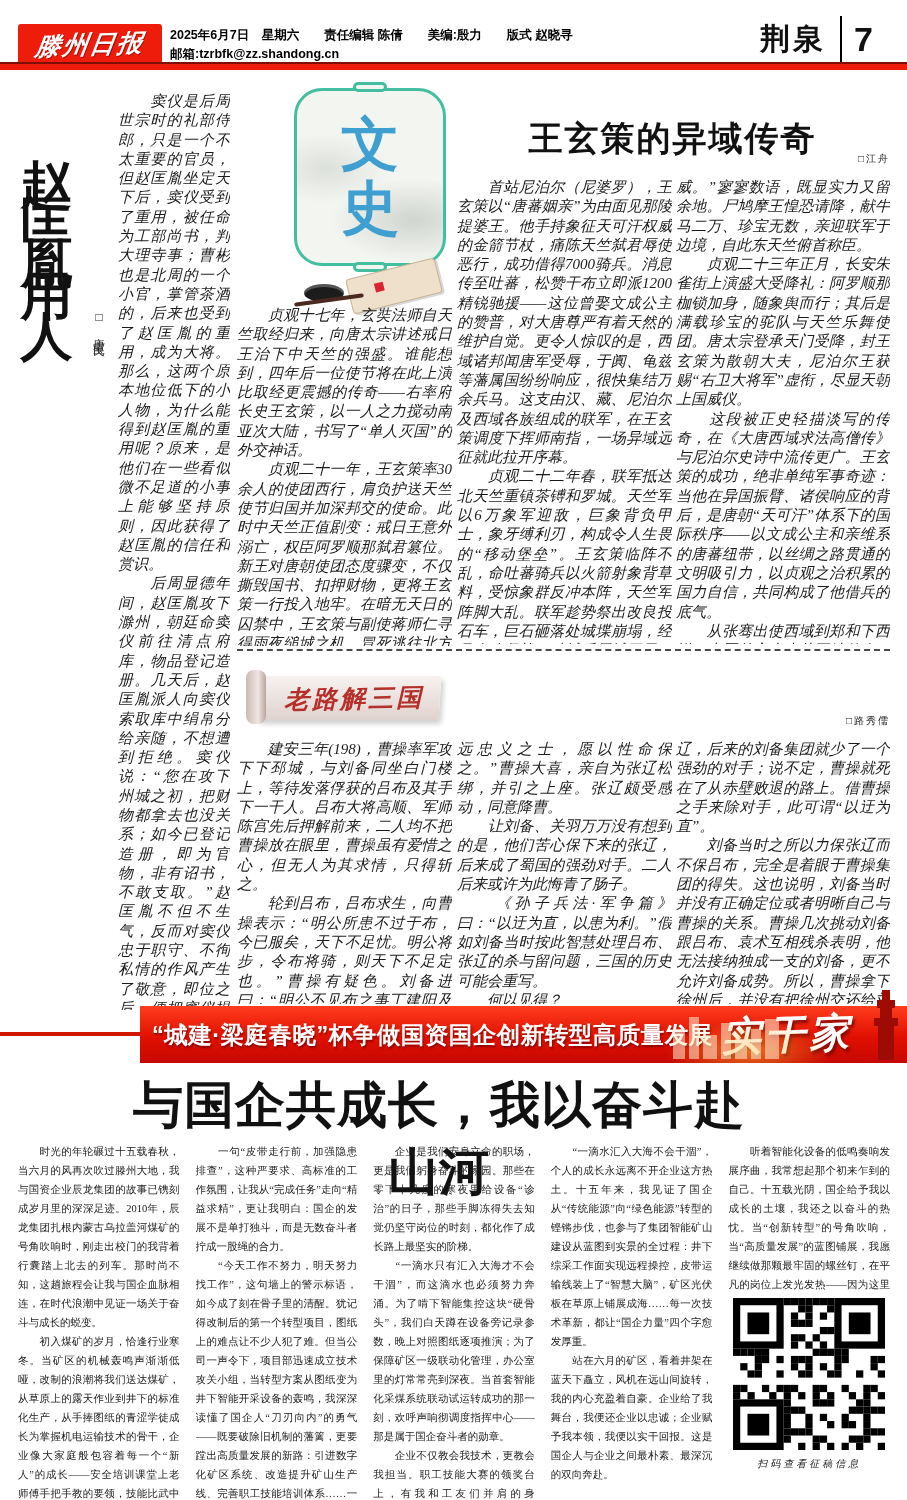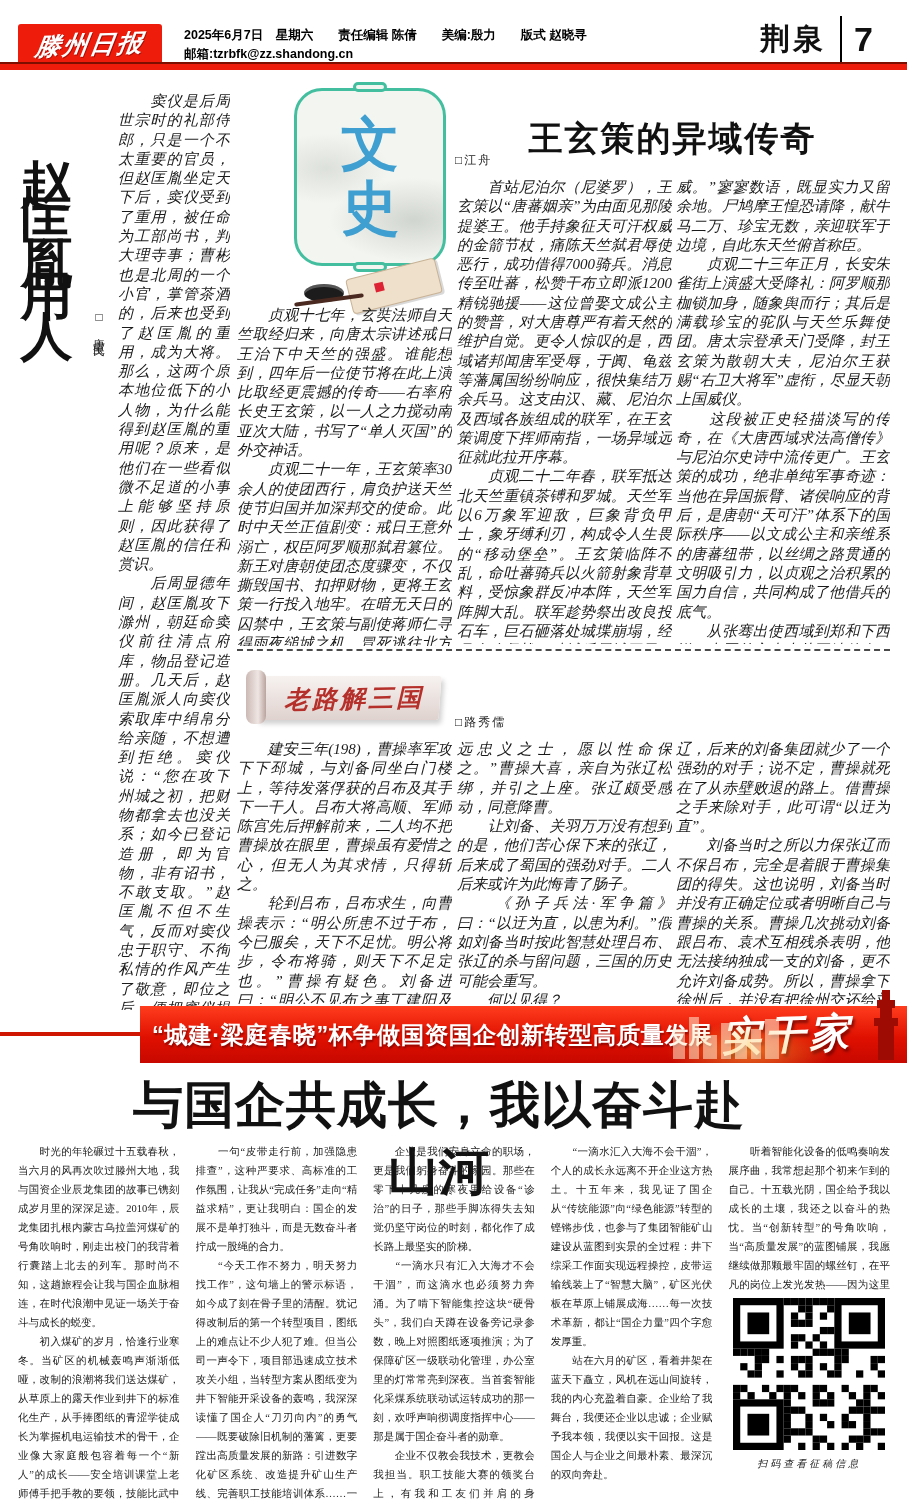--- a/index.html
+++ b/index.html
@@ -16,21 +16,21 @@
     border-radius:3px;
   }
   .masthead span {
     color:#fff; font-family:"Liberation Serif", serif; font-style:italic; font-weight:bold;
     font-size:25px; letter-spacing:2px; transform:skewX(-10deg) rotate(-2deg);
     text-shadow:1px 1px 0 rgba(120,0,0,.6);
   }
   .header-info {
     position:absolute; left:170px; top:26px;
     font-family:"Liberation Sans", sans-serif; font-weight:bold;
-    font-size:12.5px; line-height:19px; color:#000; white-space:pre-line;margin-left:14px;
+    font-size:12.5px; line-height:19px; color:#000; white-space:pre-line;
   }
   .section-wrap { position:absolute; left:760px; top:16px; display:flex; align-items:center; }
   .section-title { font-family:"Liberation Sans", sans-serif; font-weight:bold; font-size:30px; letter-spacing:3px; }
   .section-div { width:2px; height:46px; background:#000; margin:0 12px 0 14px; }
   .page-num { font-family:"Liberation Sans", sans-serif; font-weight:bold; font-size:34px; }
   .header-rule { position:absolute; left:0; top:62px; width:907px; height:8px;
     border-top:2px solid #7e0e00; background:#ed1c0b; }
 
   
   .btxt {
@@ -75,21 +75,21 @@
     background:#1c1c1c; border-radius:50%; box-shadow:inset 0 3px 0 rgba(255,255,255,.25); }
   .brush { position:absolute; left:8px; top:32px; width:70px; height:4px;
     background:#4a2a20; border-radius:2px; transform:rotate(-8deg); }
   .scroll { position:absolute; left:62px; top:2px; width:92px; height:36px;
     background:#efe0cb; border:1px solid #c8b295; border-radius:4px; transform:rotate(-14deg);
     box-shadow:2px 2px 0 rgba(0,0,0,.15); }
   .scroll .seal { position:absolute; left:26px; top:10px; width:9px; height:9px; background:#d23; }
 
   
   .h-title { position:absolute; text-align:center; font-weight:bold; font-family:"Liberation Serif", serif; }
-  .byline { position:absolute; text-align:left; font-size:12px; letter-spacing:2px; color:#222; }
+  .byline { position:absolute; text-align:right; font-size:10px; letter-spacing:2px; color:#222; }
 
   .dashed-div { position:absolute; left:237px; top:649px; width:653px; border-top:2px dashed #4a4a4a; }
 
   
   .sanguo { position:absolute; left:240px; top:668px; width:205px; height:62px; }
   .scroll-bg { position:absolute; left:18px; top:8px; width:182px; height:44px;
     background:linear-gradient(180deg,#f7f2f0,#dfd2ce); border-radius:3px;
     transform:skewX(-4deg); box-shadow:3px 4px 5px rgba(0,0,0,.18); }
   .scroll-roll { position:absolute; left:6px; top:2px; width:20px; height:54px;
     background:linear-gradient(90deg,#cbb9b4,#efe6e3 60%,#b9a49e); border-radius:8px; }

